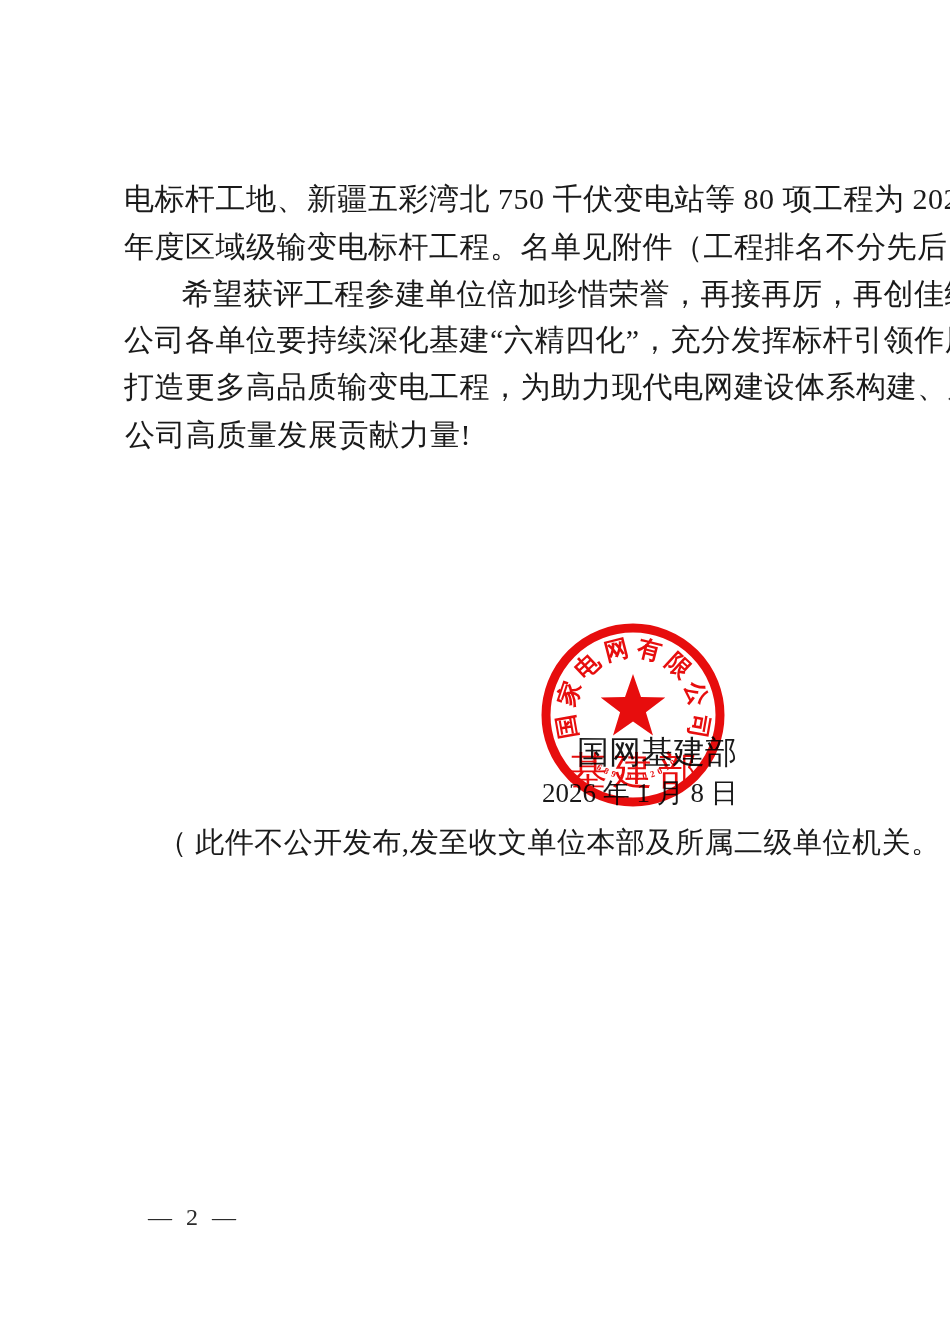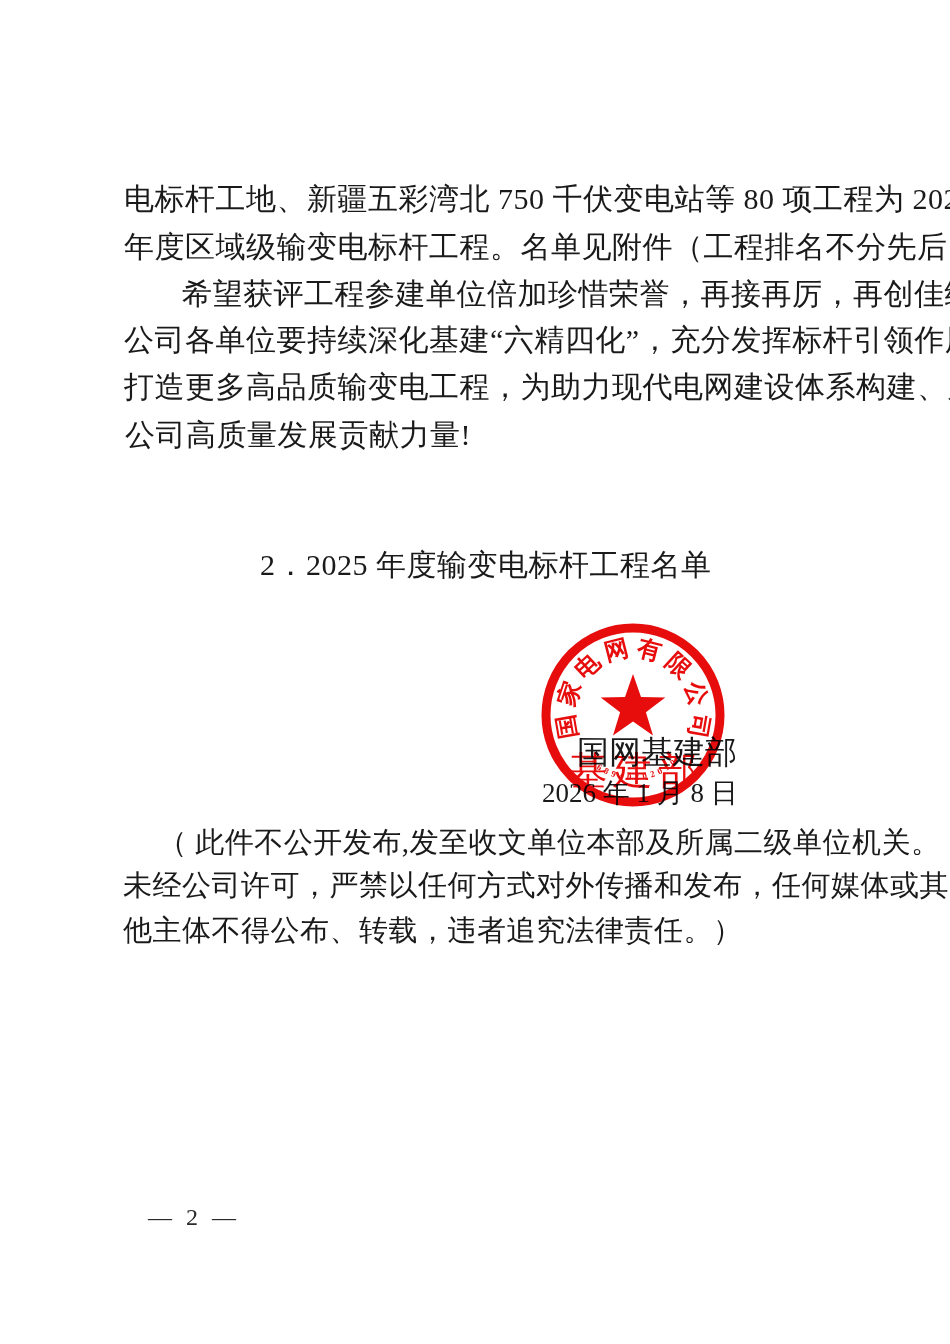--- a/index.html
+++ b/index.html
@@ -90,21 +90,20 @@
 
 <div class="page">
 
   <div class="line" style="left:124px; top:182px;">电标杆工地、新疆五彩湾北 750 千伏变电站等 80 项工程为 2025</div>
   <div class="line" style="left:124px; top:230px;">年度区域级输变电标杆工程。名单见附件（工程排名不分先后）。</div>
   <div class="line" style="left:182px; top:277px;">希望获评工程参建单位倍加珍惜荣誉，再接再厉，再创佳绩。</div>
   <div class="line" style="left:124px; top:323px;">公司各单位要持续深化基建“六精四化”，充分发挥标杆引领作用，</div>
   <div class="line" style="left:124px; top:370px;">打造更多高品质输变电工程，为助力现代电网建设体系构建、服务</div>
   <div class="line" style="left:125px; top:418px;">公司高质量发展贡献力量!</div>
 
-  <div class="line" style="left:260px; top:548px;">2．2025 年度输变电标杆工程名单</div>
 
   <div class="issuer">国网基建部</div>
   <div class="issue-date">2026 年 1 月 8 日</div>
 
   <div class="seal">
     <svg width="186" height="186" viewBox="0 0 186 186">
       <circle cx="93" cy="93" r="87" fill="none" stroke="#e60000" stroke-width="9"></circle>
       <polygon fill="#e60000" points="93,52 101,75 125.3,75.5 105.9,90.2 113,113.5 93,99.6 73,113.5 80.1,90.2 60.7,75.5 85,75"></polygon>
     </svg>
     <span class="arc-char" style="--a:-100deg">国</span>
@@ -124,18 +123,16 @@
     <span class="code-char" style="--a:-3.6deg">2</span>
     <span class="code-char" style="--a:3.6deg">0</span>
     <span class="code-char" style="--a:10.9deg">4</span>
     <span class="code-char" style="--a:18.2deg">9</span>
     <span class="code-char" style="--a:25.5deg">8</span>
     <span class="code-char" style="--a:32.7deg">6</span>
     <span class="code-char" style="--a:40deg">7</span>
   </div>
 
   <div class="line note-line" style="left:158px; top:825px;">（ 此件不公开发布,发至收文单位本部及所属二级单位机关。</div>
-  <div class="line note-line" style="left:123px; top:868px;">未经公司许可，严禁以任何方式对外传播和发布，任何媒体或其</div>
-  <div class="line note-line" style="left:123px; top:913px;">他主体不得公布、转载，违者追究法律责任。）</div>
 
   <div class="page-number">— 2 —</div>
 
 </div>
 
 </body></html>

